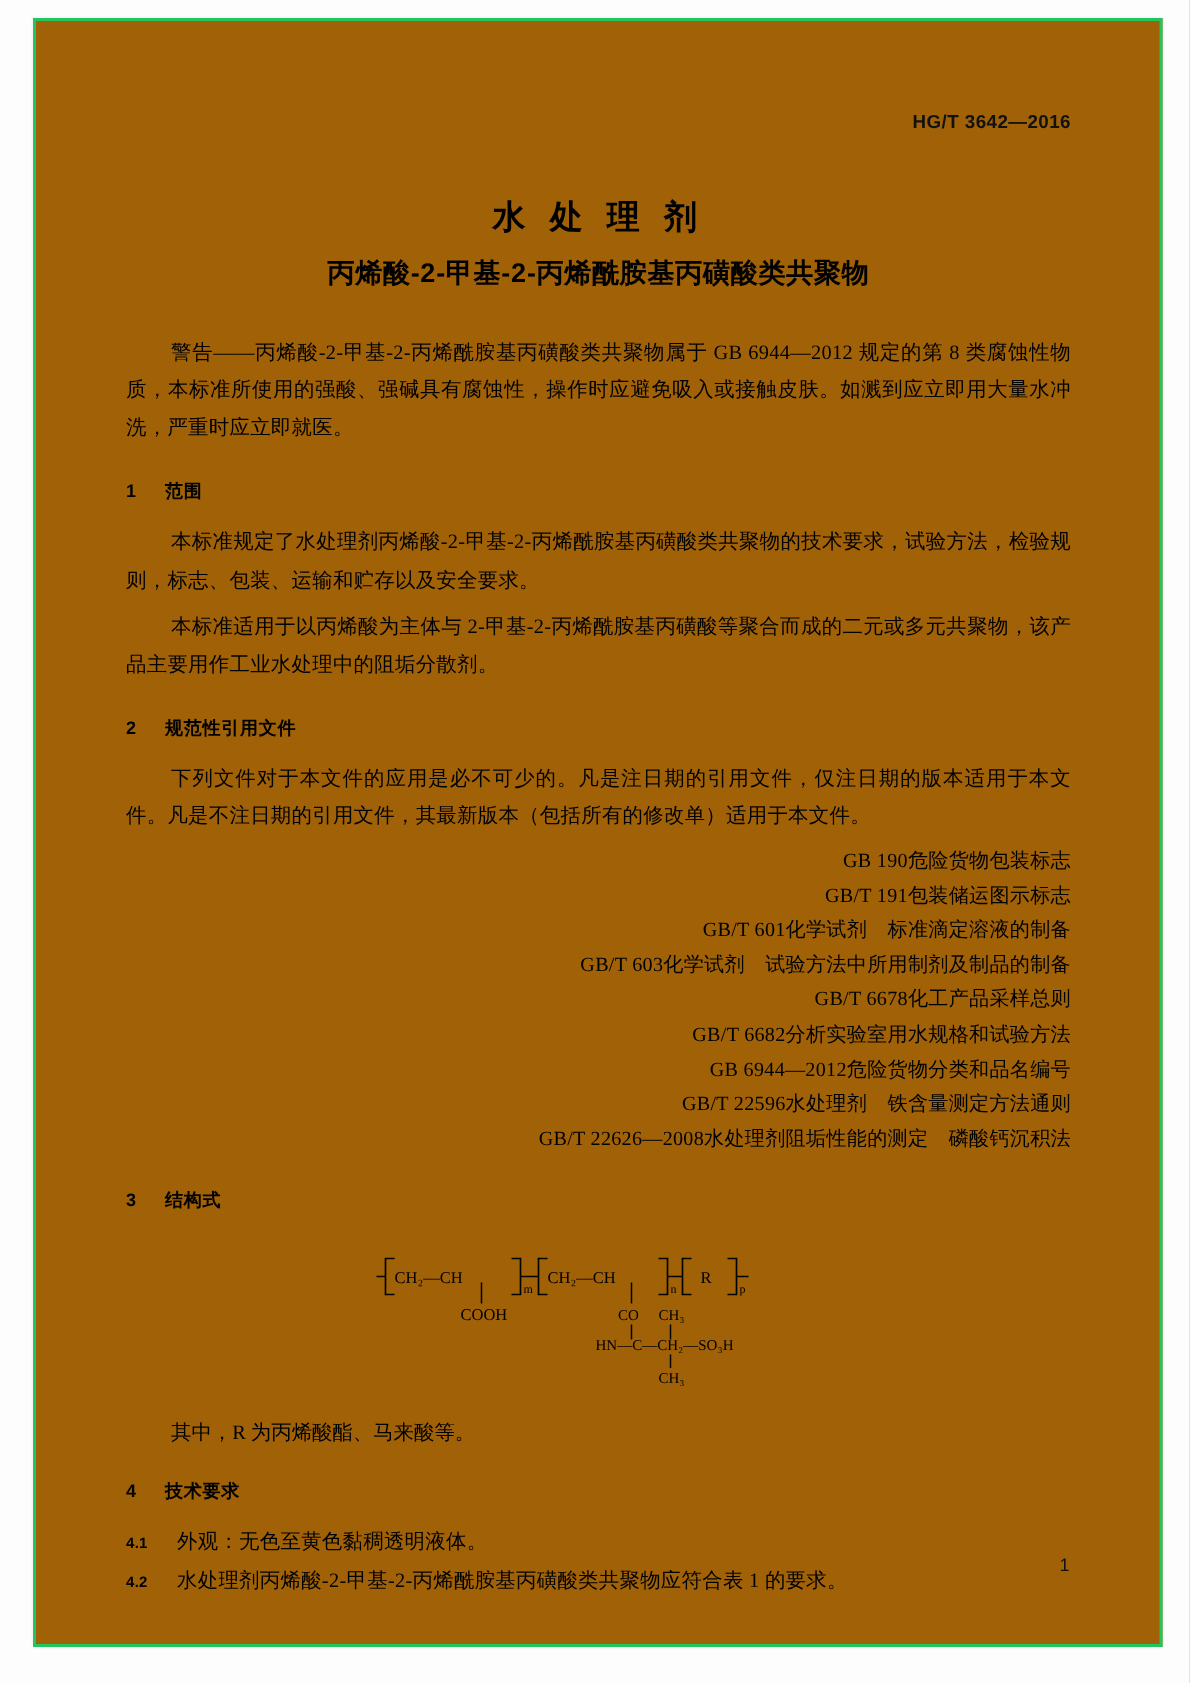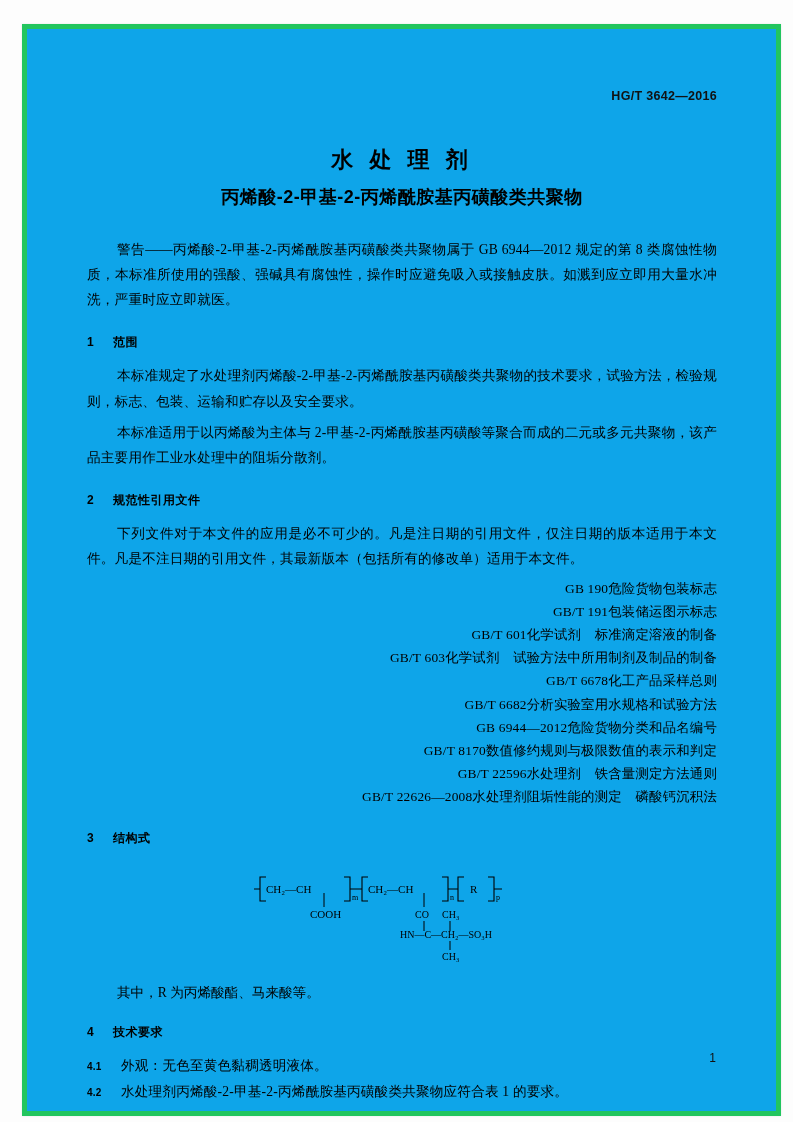--- a/index.html
+++ b/index.html
@@ -15,25 +15,25 @@
     position: relative;
     width: 793px;
     height: 1122px;
     margin: 0 auto;
     background: #fdfdfd;
     overflow: hidden;
   }
   .sheet {
     position: absolute;
     left: 22px;
-    top: 24px;
+    top: 12px;
     width: 749px;
     height: 1082px;
-    background: #0ea5e9;
-    border: 5px solid #22c55e;
+    background: #a16207;
+    border: 2px solid #22c55e;
     box-shadow: 0 0 2px rgba(0,0,0,0.10);
   }
   .content {
     position: absolute;
     left: 60px;
     top: 60px;
     width: 630px;
   }
   .header-code {
     text-align: right;
@@ -160,21 +160,20 @@
       <p class="body-text indent">下列文件对于本文件的应用是必不可少的。凡是注日期的引用文件，仅注日期的版本适用于本文件。凡是不注日期的引用文件，其最新版本（包括所有的修改单）适用于本文件。</p>
 
       <ul class="ref-list">
         <li><span class="ref-code">GB 190</span><span>危险货物包装标志</span></li>
         <li><span class="ref-code">GB/T 191</span><span>包装储运图示标志</span></li>
         <li><span class="ref-code">GB/T 601</span><span>化学试剂　标准滴定溶液的制备</span></li>
         <li><span class="ref-code">GB/T 603</span><span>化学试剂　试验方法中所用制剂及制品的制备</span></li>
         <li><span class="ref-code">GB/T 6678</span><span>化工产品采样总则</span></li>
         <li><span class="ref-code">GB/T 6682</span><span>分析实验室用水规格和试验方法</span></li>
         <li><span class="ref-code">GB 6944—2012</span><span>危险货物分类和品名编号</span></li>
-        <li><span class="ref-code">GB/T 8170</span><span>数值修约规则与极限数值的表示和判定</span></li>
         <li><span class="ref-code">GB/T 22596</span><span>水处理剂　铁含量测定方法通则</span></li>
         <li><span class="ref-code">GB/T 22626—2008</span><span>水处理剂阻垢性能的测定　磷酸钙沉积法</span></li>
       </ul>
 
       <div class="section-head">
         <span class="num">3</span><span>结构式</span>
       </div>
 
       <div class="formula-wrap">
         <svg width="300" height="95" viewBox="0 0 300 95">

